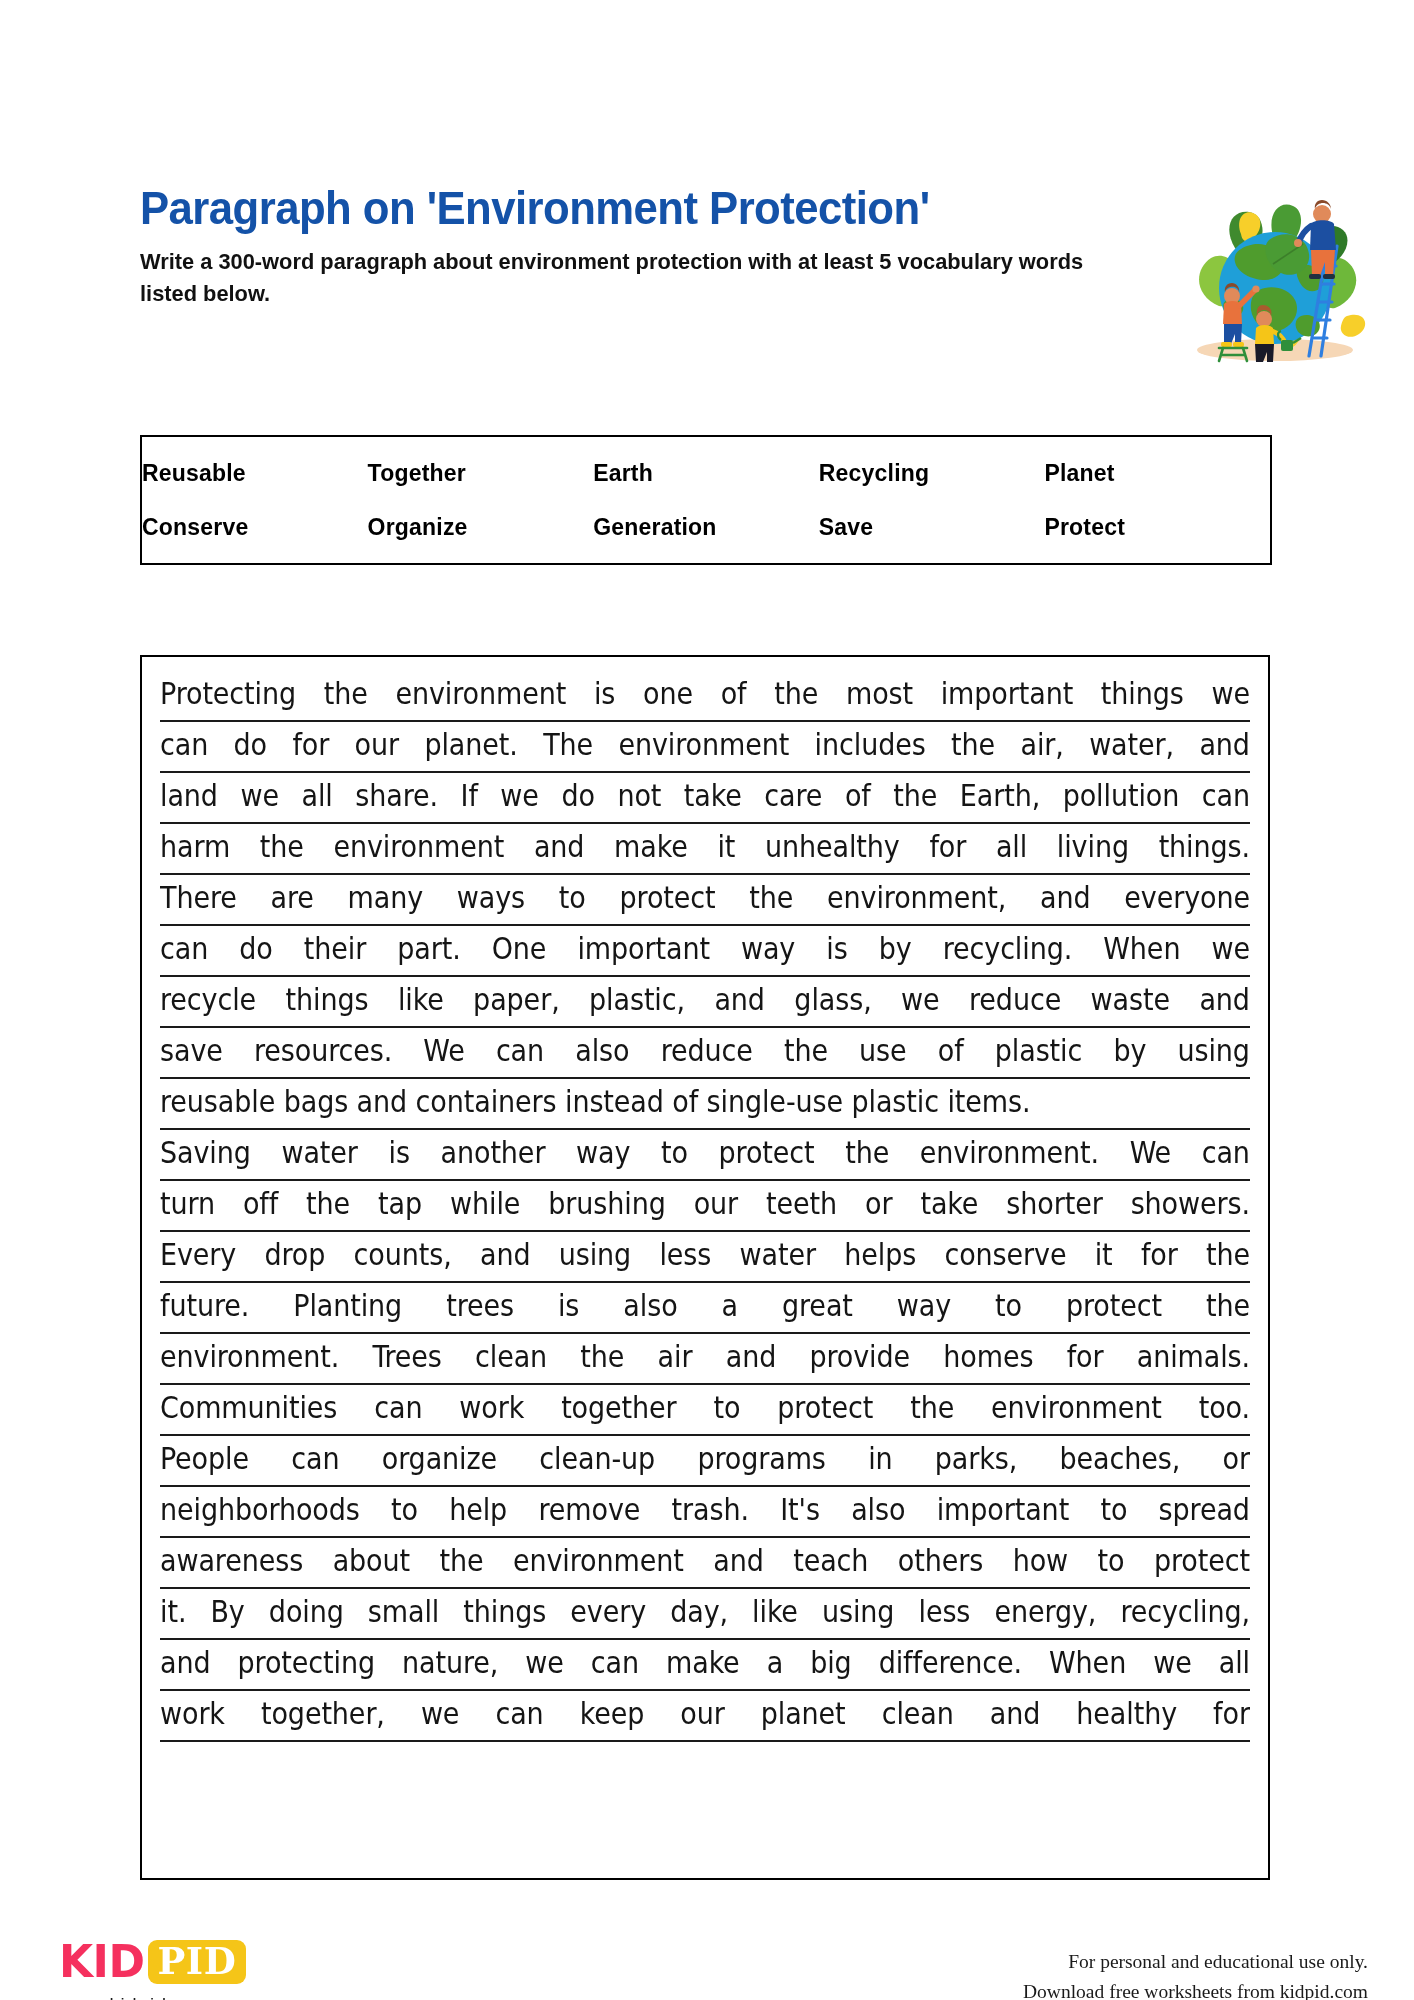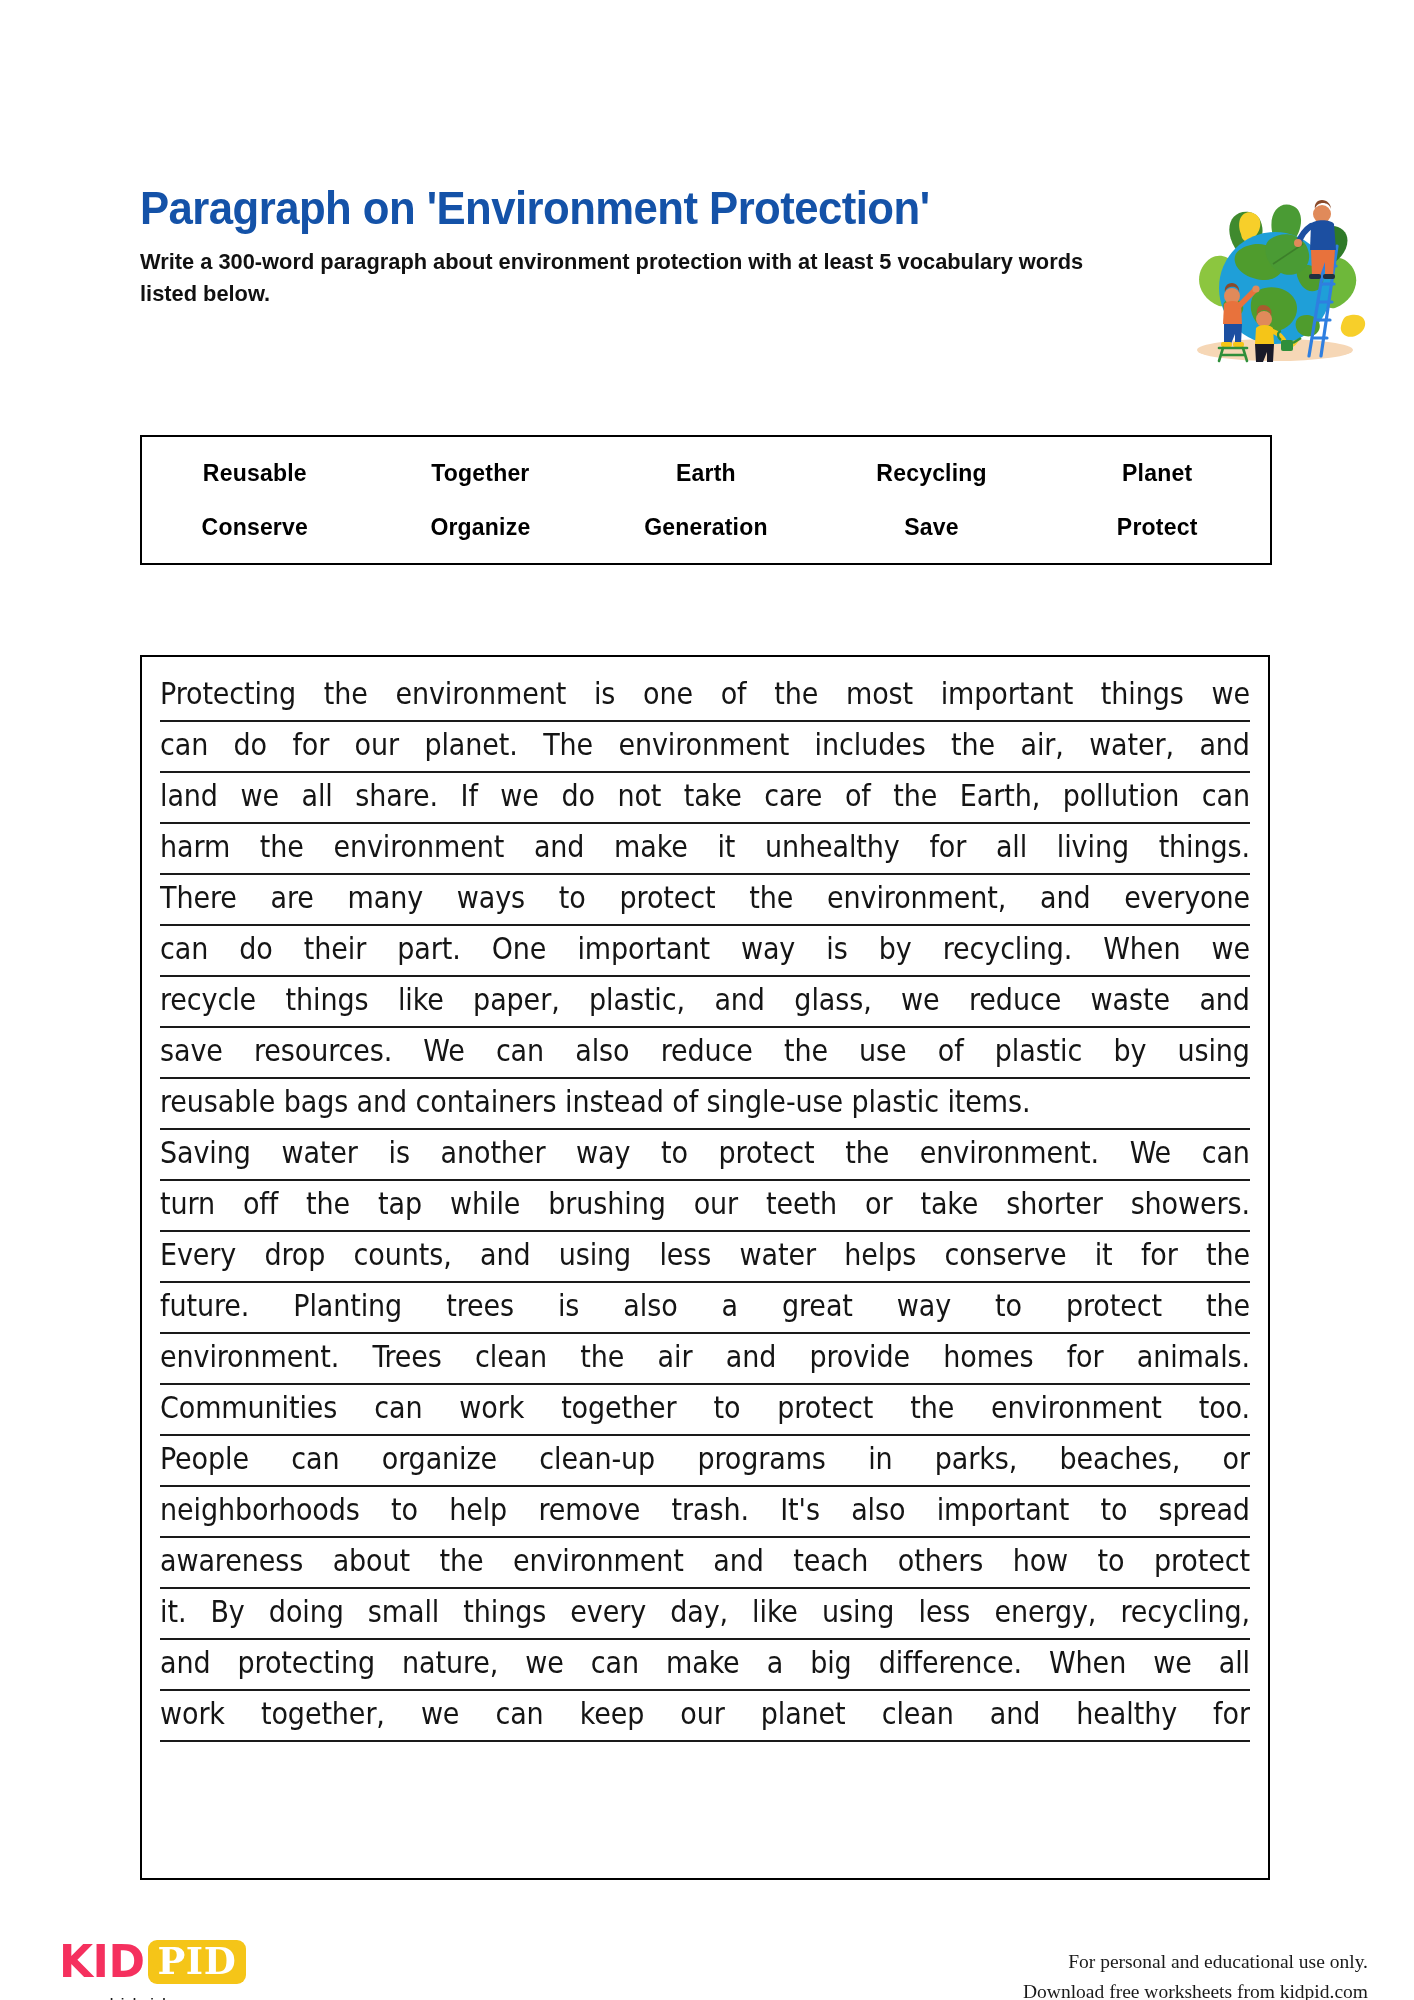--- a/index.html
+++ b/index.html
@@ -75,21 +75,21 @@
     flex-direction: column;
     justify-content: center;
   }
   .vocab-row {
     display: flex;
     width: 100%;
   }
   .vocab-row + .vocab-row { margin-top: 27px; }
   .vocab-word {
     flex: 1;
-    text-align: center;
+    text-align: left;
     font-family: "Liberation Sans Narrow", "Liberation Sans", sans-serif;
     font-weight: 700;
     font-size: 23px;
     color: #000000;
     letter-spacing: 0.2px;
   }
 
   
   .answer-box {
     position: absolute;

